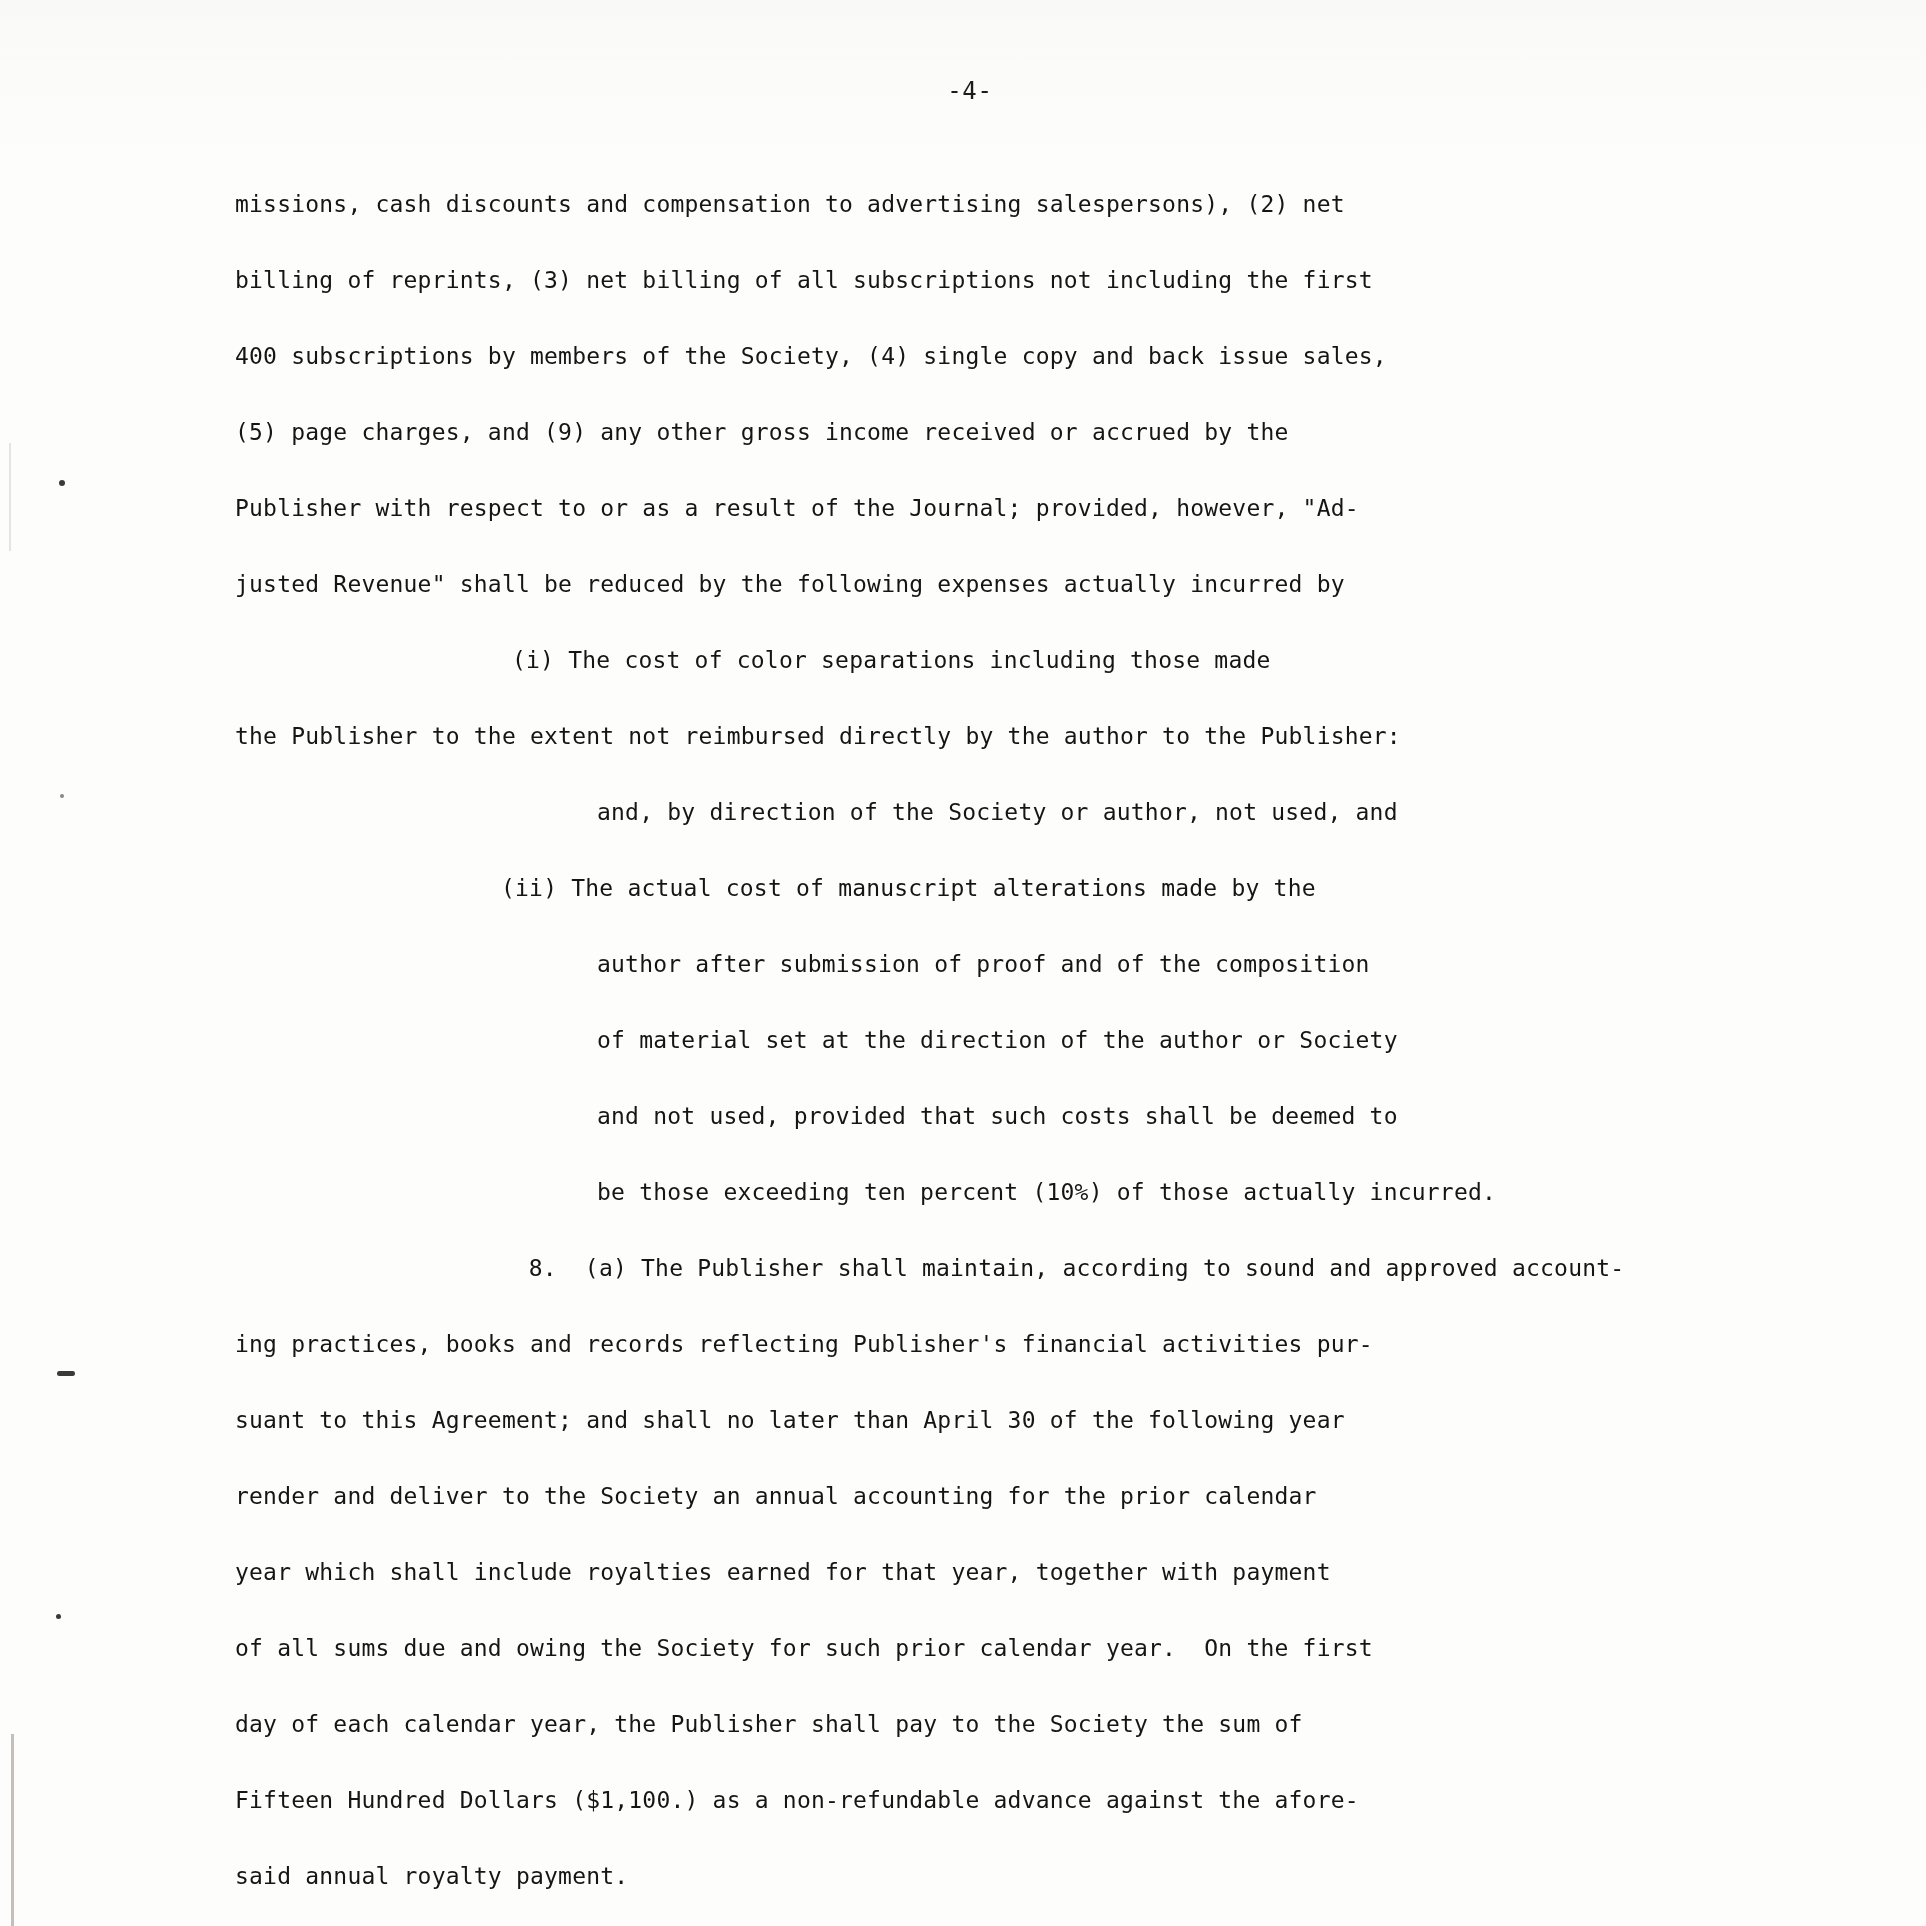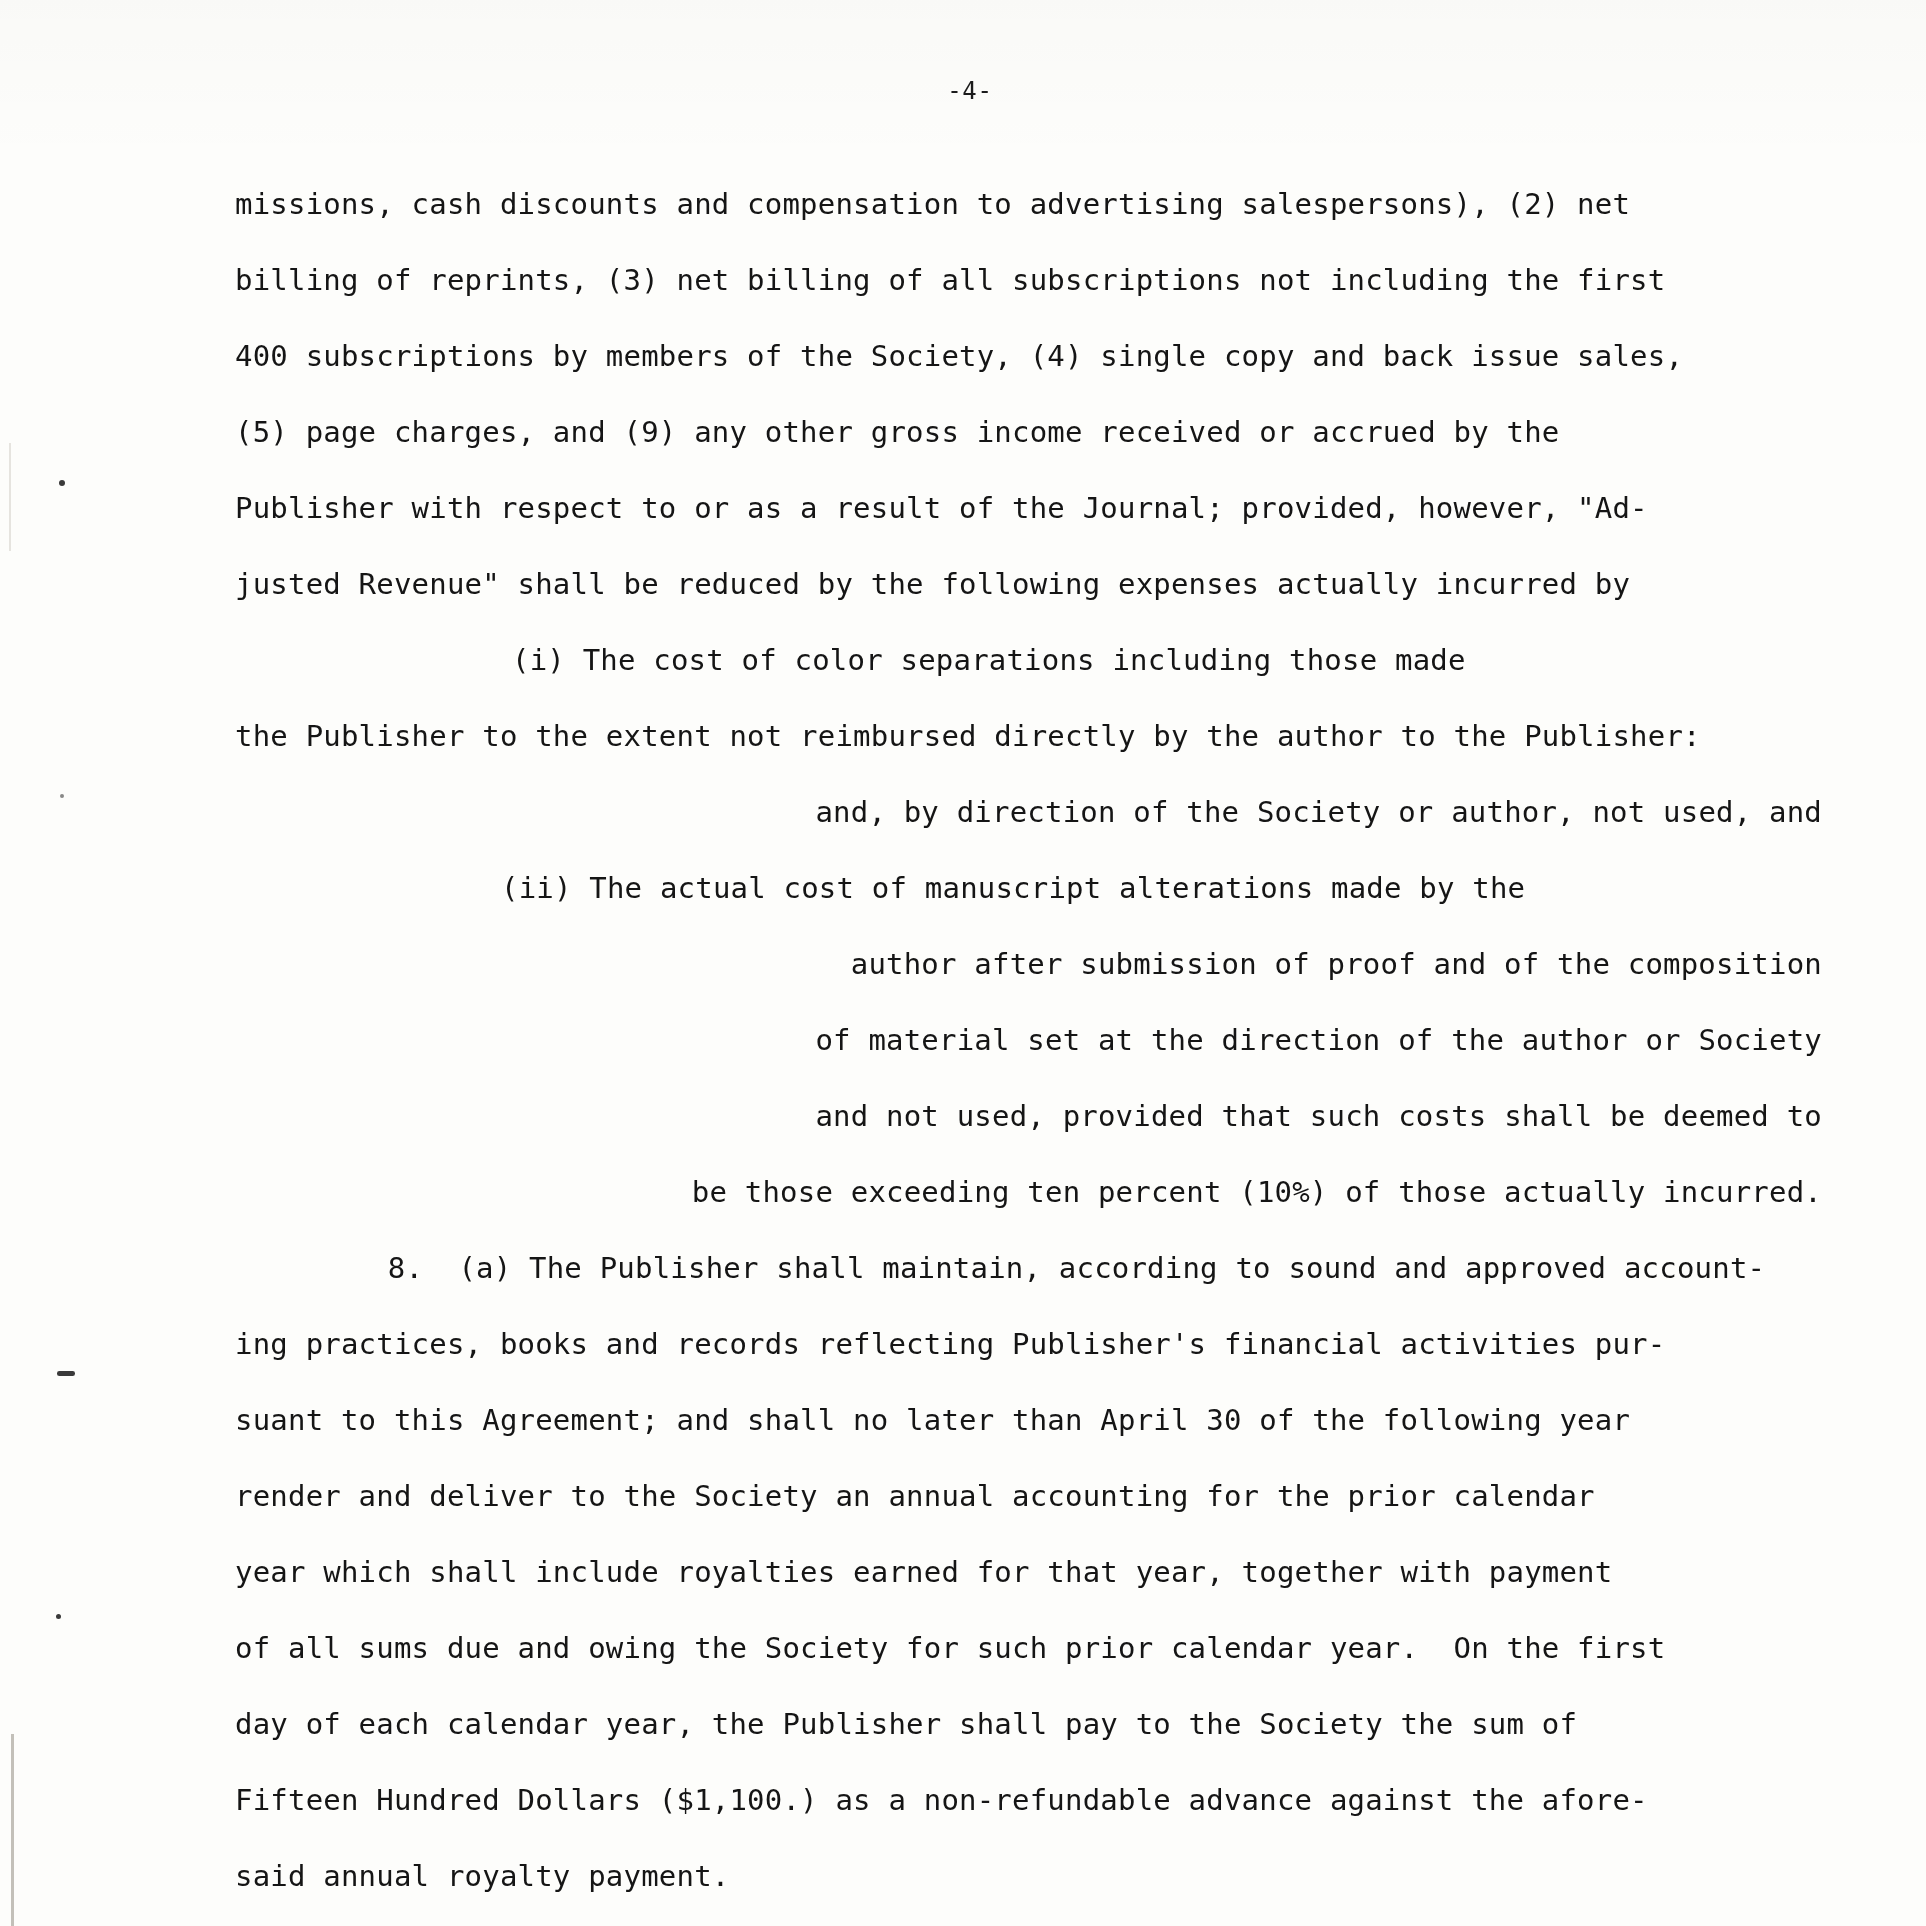--- a/index.html
+++ b/index.html
@@ -60,28 +60,28 @@
     color: #1b1b1b;
   }
   .body-block {
     position: absolute;
     left: 235px;
     top: 166px;
     width: 1587px;
   }
   p.line {
     margin: 0;
-    font-size: 29px;
+    font-size: 23px;
     line-height: 76px;
     color: #151515;
     white-space: pre;
     letter-spacing: 0.2px;
   }
   p.line.ind-roman-i { padding-left: 277px; }
-  p.line.ind-roman-cont { padding-left: 362px; text-align: right; }
+  p.line.ind-roman-cont { padding-left: 362px; }
   p.line.ind-roman-ii { padding-left: 266px; }
   p.line.ind-para { padding-left: 96px; text-align: center; }
   p.line.ind-para-b { padding-left: 166px; }
   .stray-mark {
     position: absolute;
     background: #3a3a3a;
     border-radius: 50%;
   }
   .m1 { left: 59px; top: 480px; width: 6.2px; height: 6.2px; }
   .m2 { left: 57px; top: 1371px; width: 17.7px; height: 4.6px; border-radius: 2.3px; }

